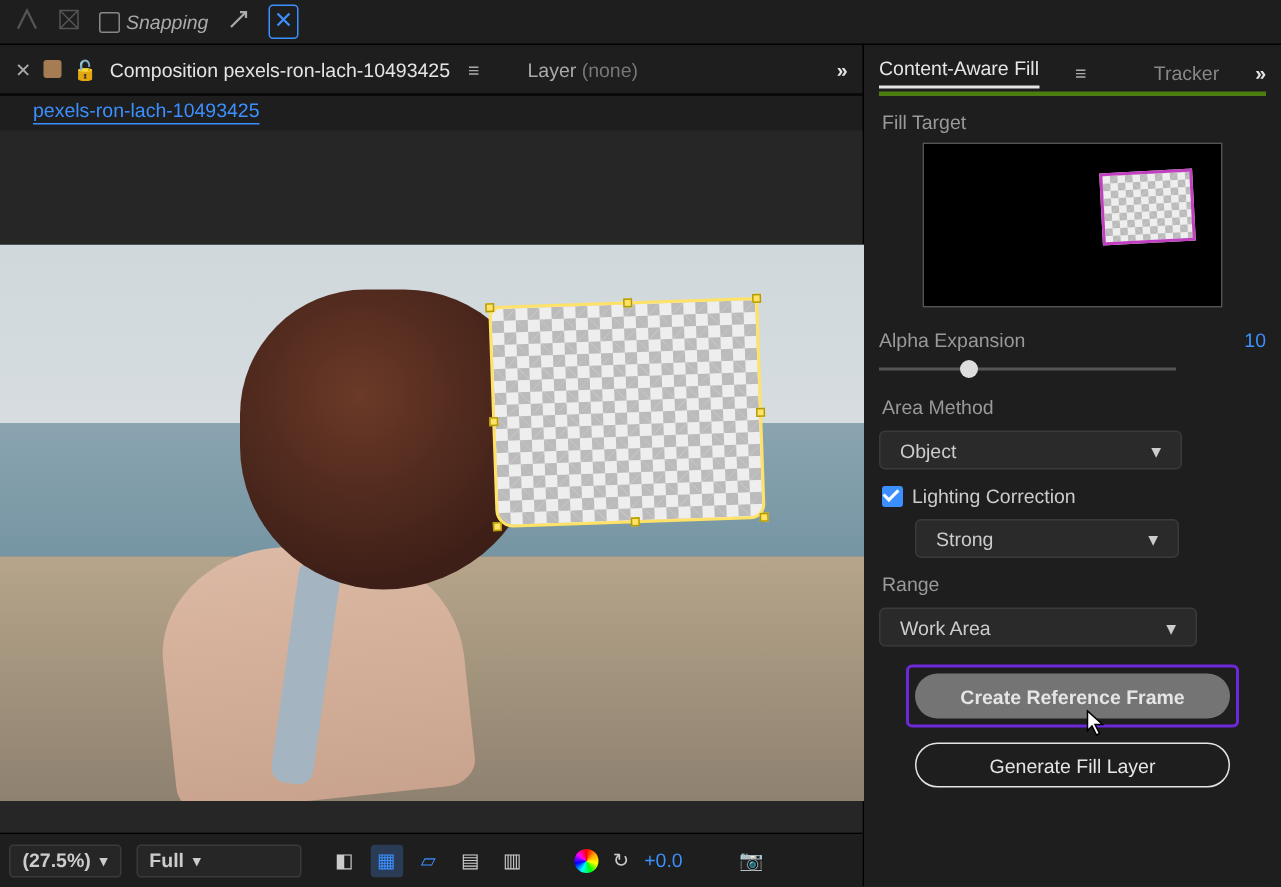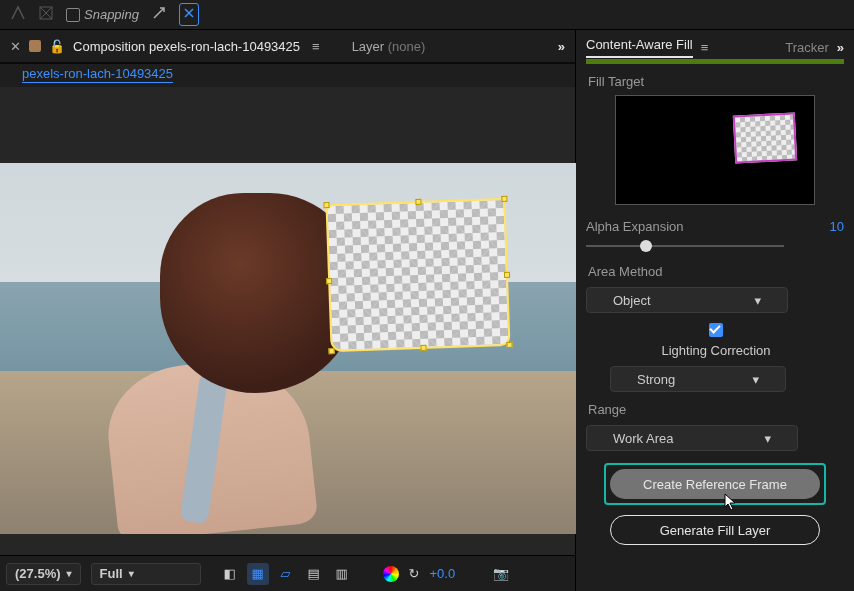--- a/index.html
+++ b/index.html
@@ -74,21 +74,21 @@
   .footer .ibox { width:22px; height:22px; display:flex; align-items:center; justify-content:center;
                   border:1px solid transparent; color:#3b8fff; background:transparent; border-radius:3px; }
   .footer .ibox.active { background:#2a3b55; }
   .footer .ibox.gray { color:#ccc; }
   .footer .col-ball { width:16px; height:16px; border-radius:50%;
                       background:conic-gradient(red,orange,yellow,lime,cyan,blue,magenta,red); }
   .footer .plus { color:#3b8fff; }
   .footer .cam { color:#888; }
 
   .right-pane { flex:1; display:flex; flex-direction:column; padding:6px 10px 10px 10px; }
-  .rhead { display:flex; align-items:center; gap:8px; height:28px; border-bottom:5px solid #4d7c0f; }
+  .rhead { display:flex; align-items:center; gap:24px; height:28px; border-bottom:3px solid #4d7c0f; }
   .rhead .ptitle { color:#e5e5e5; border-bottom:2px solid #e5e5e5; padding-bottom:4px; }
   .rhead .tracker { color:#888; margin-left:auto; }
   .rhead .chev2 { color:#e5e5e5; font-weight:bold; }
   .section-label { color:#999; margin:10px 0 4px 2px; display:block; }
   .thumb { width:200px; height:110px; background:#000; margin:2px auto 0; position:relative; border:1px solid #555; }
   .thumb .mini { position:absolute; top:18px; right:18px; width:62px; height:48px;
                  border:2px solid #c040c0;
                  background-image:
                    linear-gradient(45deg,#bbb 25%,transparent 25%),
                    linear-gradient(-45deg,#bbb 25%,transparent 25%),
@@ -98,33 +98,33 @@
                  background-position:0 0,0 5px,5px -5px,-5px 0;
                  background-color:#eee; transform:rotate(-3deg); }
 
   .slider-row { display:flex; align-items:center; justify-content:space-between; }
   .slider { width:198px; height:16px; position:relative; margin-top:4px; }
   .track { position:absolute; top:7px; left:0; right:0; height:2px; background:#555; }
   .slider .knob { position:absolute; top:2px; left:54px; width:12px; height:12px;
                   background:#ddd; border-radius:50%; }
 
   .select { display:flex; align-items:center; justify-content:space-between;
-            width:202px; height:26px; padding:0 26px; background:#2a2a2a;
+            width:202px; height:26px; padding:0 13px; background:#2a2a2a;
             border:1px solid #3a3a3a; border-radius:4px; margin-top:4px; }
   .select.small { width:176px; margin-left:24px; }
-  .checkbox-row { display:flex; align-items:center; gap:6px; margin:10px 0 4px 2px;flex-direction:column; }
+  .checkbox-row { display:flex; align-items:center; gap:6px; margin:10px 0 4px 2px; }
   .cb { width:14px; height:14px; background:#3b8fff; border-radius:2px; position:relative; }
   .cb::after { content:""; position:absolute; left:3px; top:0px; width:4px; height:8px;
                border:solid #fff; border-width:0 2px 2px 0; transform:rotate(45deg); }
 
   .btn { width:210px; height:30px; border-radius:16px; display:flex;
          align-items:center; justify-content:center; margin:10px auto 0; }
   .btn.ref { background:#747474; color:#e5e5e5; border:3px solid #d02020; border-radius:20px;
              box-shadow:0 0 0 3px #d02020; padding:0; }
-  .ref-wrap { border:2px solid #14b8a6; padding:4px; border-radius:4px; width:222px; margin:12px auto 0; }
+  .ref-wrap { border:2px solid #6d28d9; padding:4px; border-radius:4px; width:222px; margin:12px auto 0;font-weight:bold; }
   .ref-wrap .btn.ref { border:none; box-shadow:none; margin:0 auto; }
   .btn.gen { border:1.5px solid #e5e5e5; color:#e5e5e5; }
   .cursor { position:absolute; width:14px; height:18px; }
 </style>
 </head>
 <body>
 
 <div class="topbar">
   <div class="left">
     <span class="icon">

